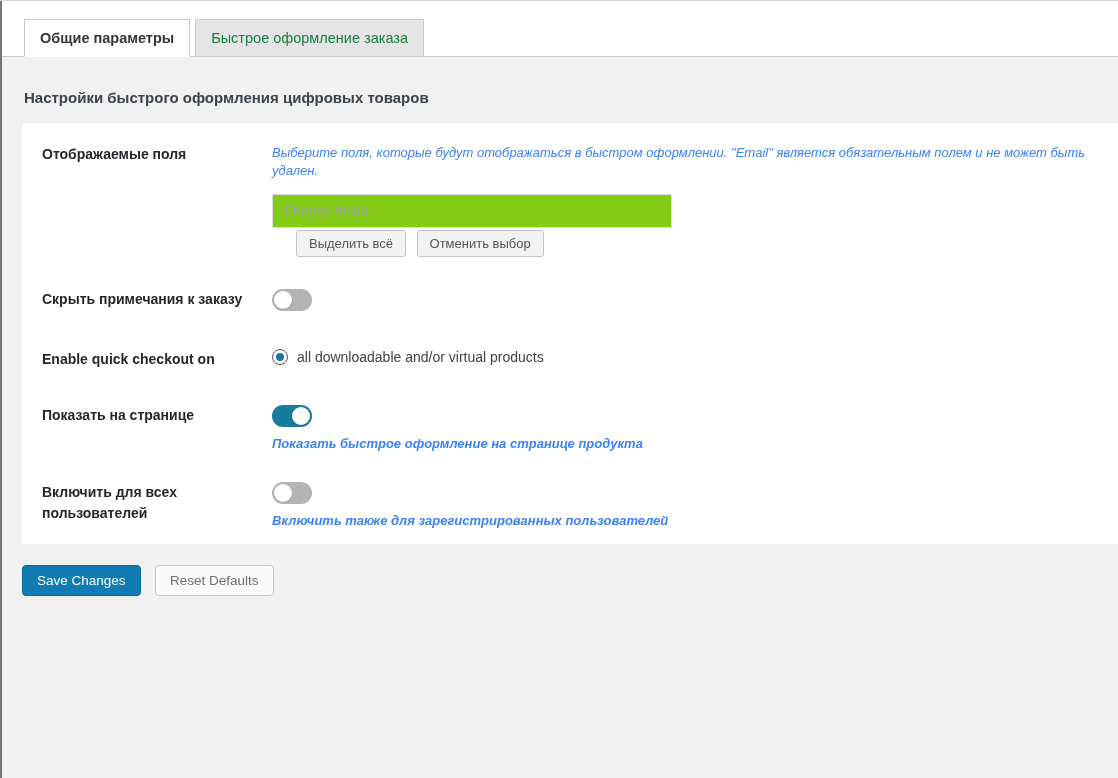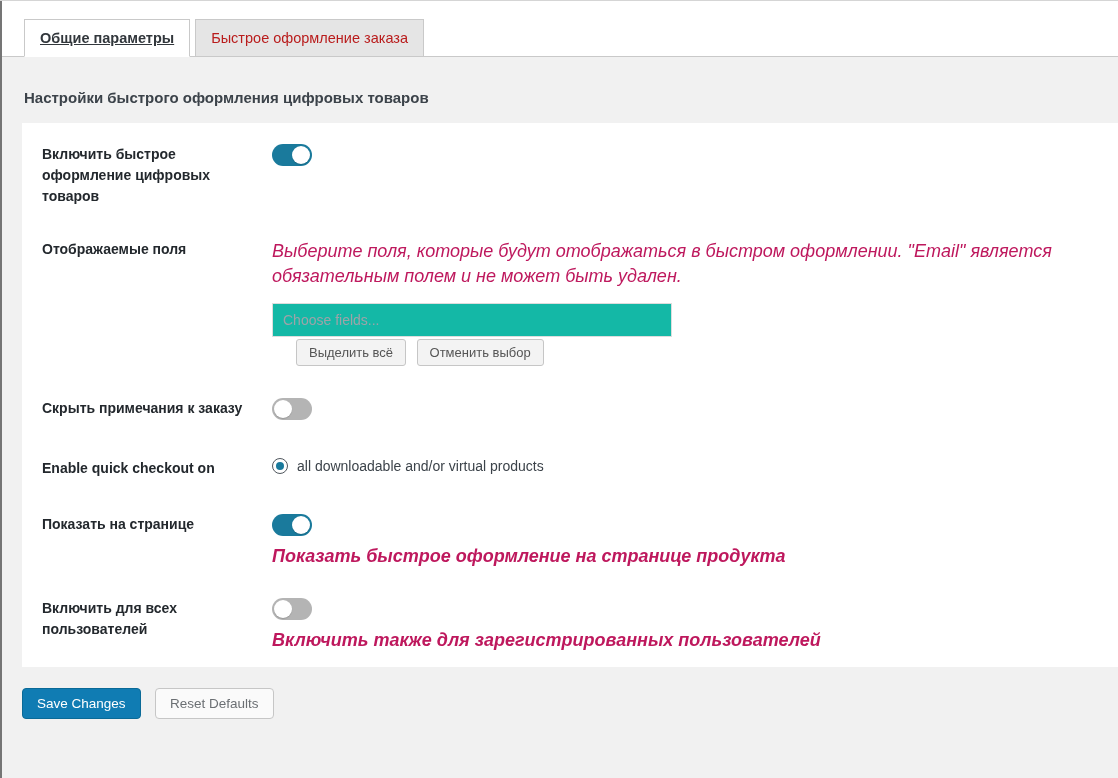--- a/index.html
+++ b/index.html
@@ -34,26 +34,25 @@
     cursor: pointer;
     position: relative;
     top: 1px;
     text-decoration: none;
   }
   .tab.active {
     background: #fff;
     border-bottom: 1px solid #fff;
     color: #32373c;
     font-weight: 600;
-    text-decoration: underline;
   }
   .tab.inactive {
     background: #e5e5e5;
     border-bottom: 1px solid #c9c9c9;
-    color: #b91c1c;
+    color: #15803d;
   }
 
   
   .page-title {
     font-size: 15px;
     font-weight: 600;
     color: #3c434a;
     padding: 32px 0 0 24px;
   }
   .card {
@@ -94,37 +93,37 @@
     border-radius: 50%;
     background: #fff;
     box-shadow: 0 1px 1px rgba(0,0,0,.15);
   }
   .toggle.on  .knob { right: 2px; }
   .toggle.off .knob { left: 2px; }
 
   
   .desc {
     font-style: italic;
-    font-size: 18px;
-    color: #be185d;
+    font-size: 13px;
+    color: #3b82f6;
     line-height: 1.4;
   }
   .desc-under { margin-top: 4px; font-weight: bold; }
 
   
   .fields-input {
     display: block;
     width: 400px; height: 34px;
     margin-top: 14px;
     border: 1px solid #ddd;
     padding: 0 10px;
     font-size: 14px;
     color: #32373c;
     font-family: "Liberation Sans", sans-serif;
-    background: #14b8a6;
+    background: #84cc16;
   }
   .fields-input::placeholder { color: #9ea3a8; }
   .fields-buttons { margin-top: 2px; padding-left: 24px; }
   .btn-small {
     display: inline-block;
     padding: 5px 12px;
     background: #f3f3f3;
     border: 1px solid #c6c6c6;
     border-radius: 3px;
     font-size: 13px;
@@ -193,28 +192,20 @@
 
 <div class="tabbar">
   <a class="tab active">Общие параметры</a>
   <a class="tab inactive">Быстрое оформление заказа</a>
 </div>
 
 <h1 class="page-title">Настройки быстрого оформления цифровых товаров</h1>
 
 <div class="card">
 
-  <div class="row mb-32">
-    <div class="row-label">Включить быстрое оформление цифровых товаров</div>
-    <div class="row-control">
-      <span class="toggle on">
-        <span class="knob"></span>
-      </span>
-    </div>
-  </div>
 
   <div class="row mb-32">
     <div class="row-label">Отображаемые поля</div>
     <div class="row-control">
       <div class="desc">Выберите поля, которые будут отображаться в быстром оформлении. "Email" является обязательным полем и не может быть удален.</div>
       <input class="fields-input" type="text" placeholder="Choose fields..." style="">
       <div class="fields-buttons">
         <button class="btn-small">Выделить всё</button>
         <button class="btn-small">Отменить выбор</button>
       </div>

